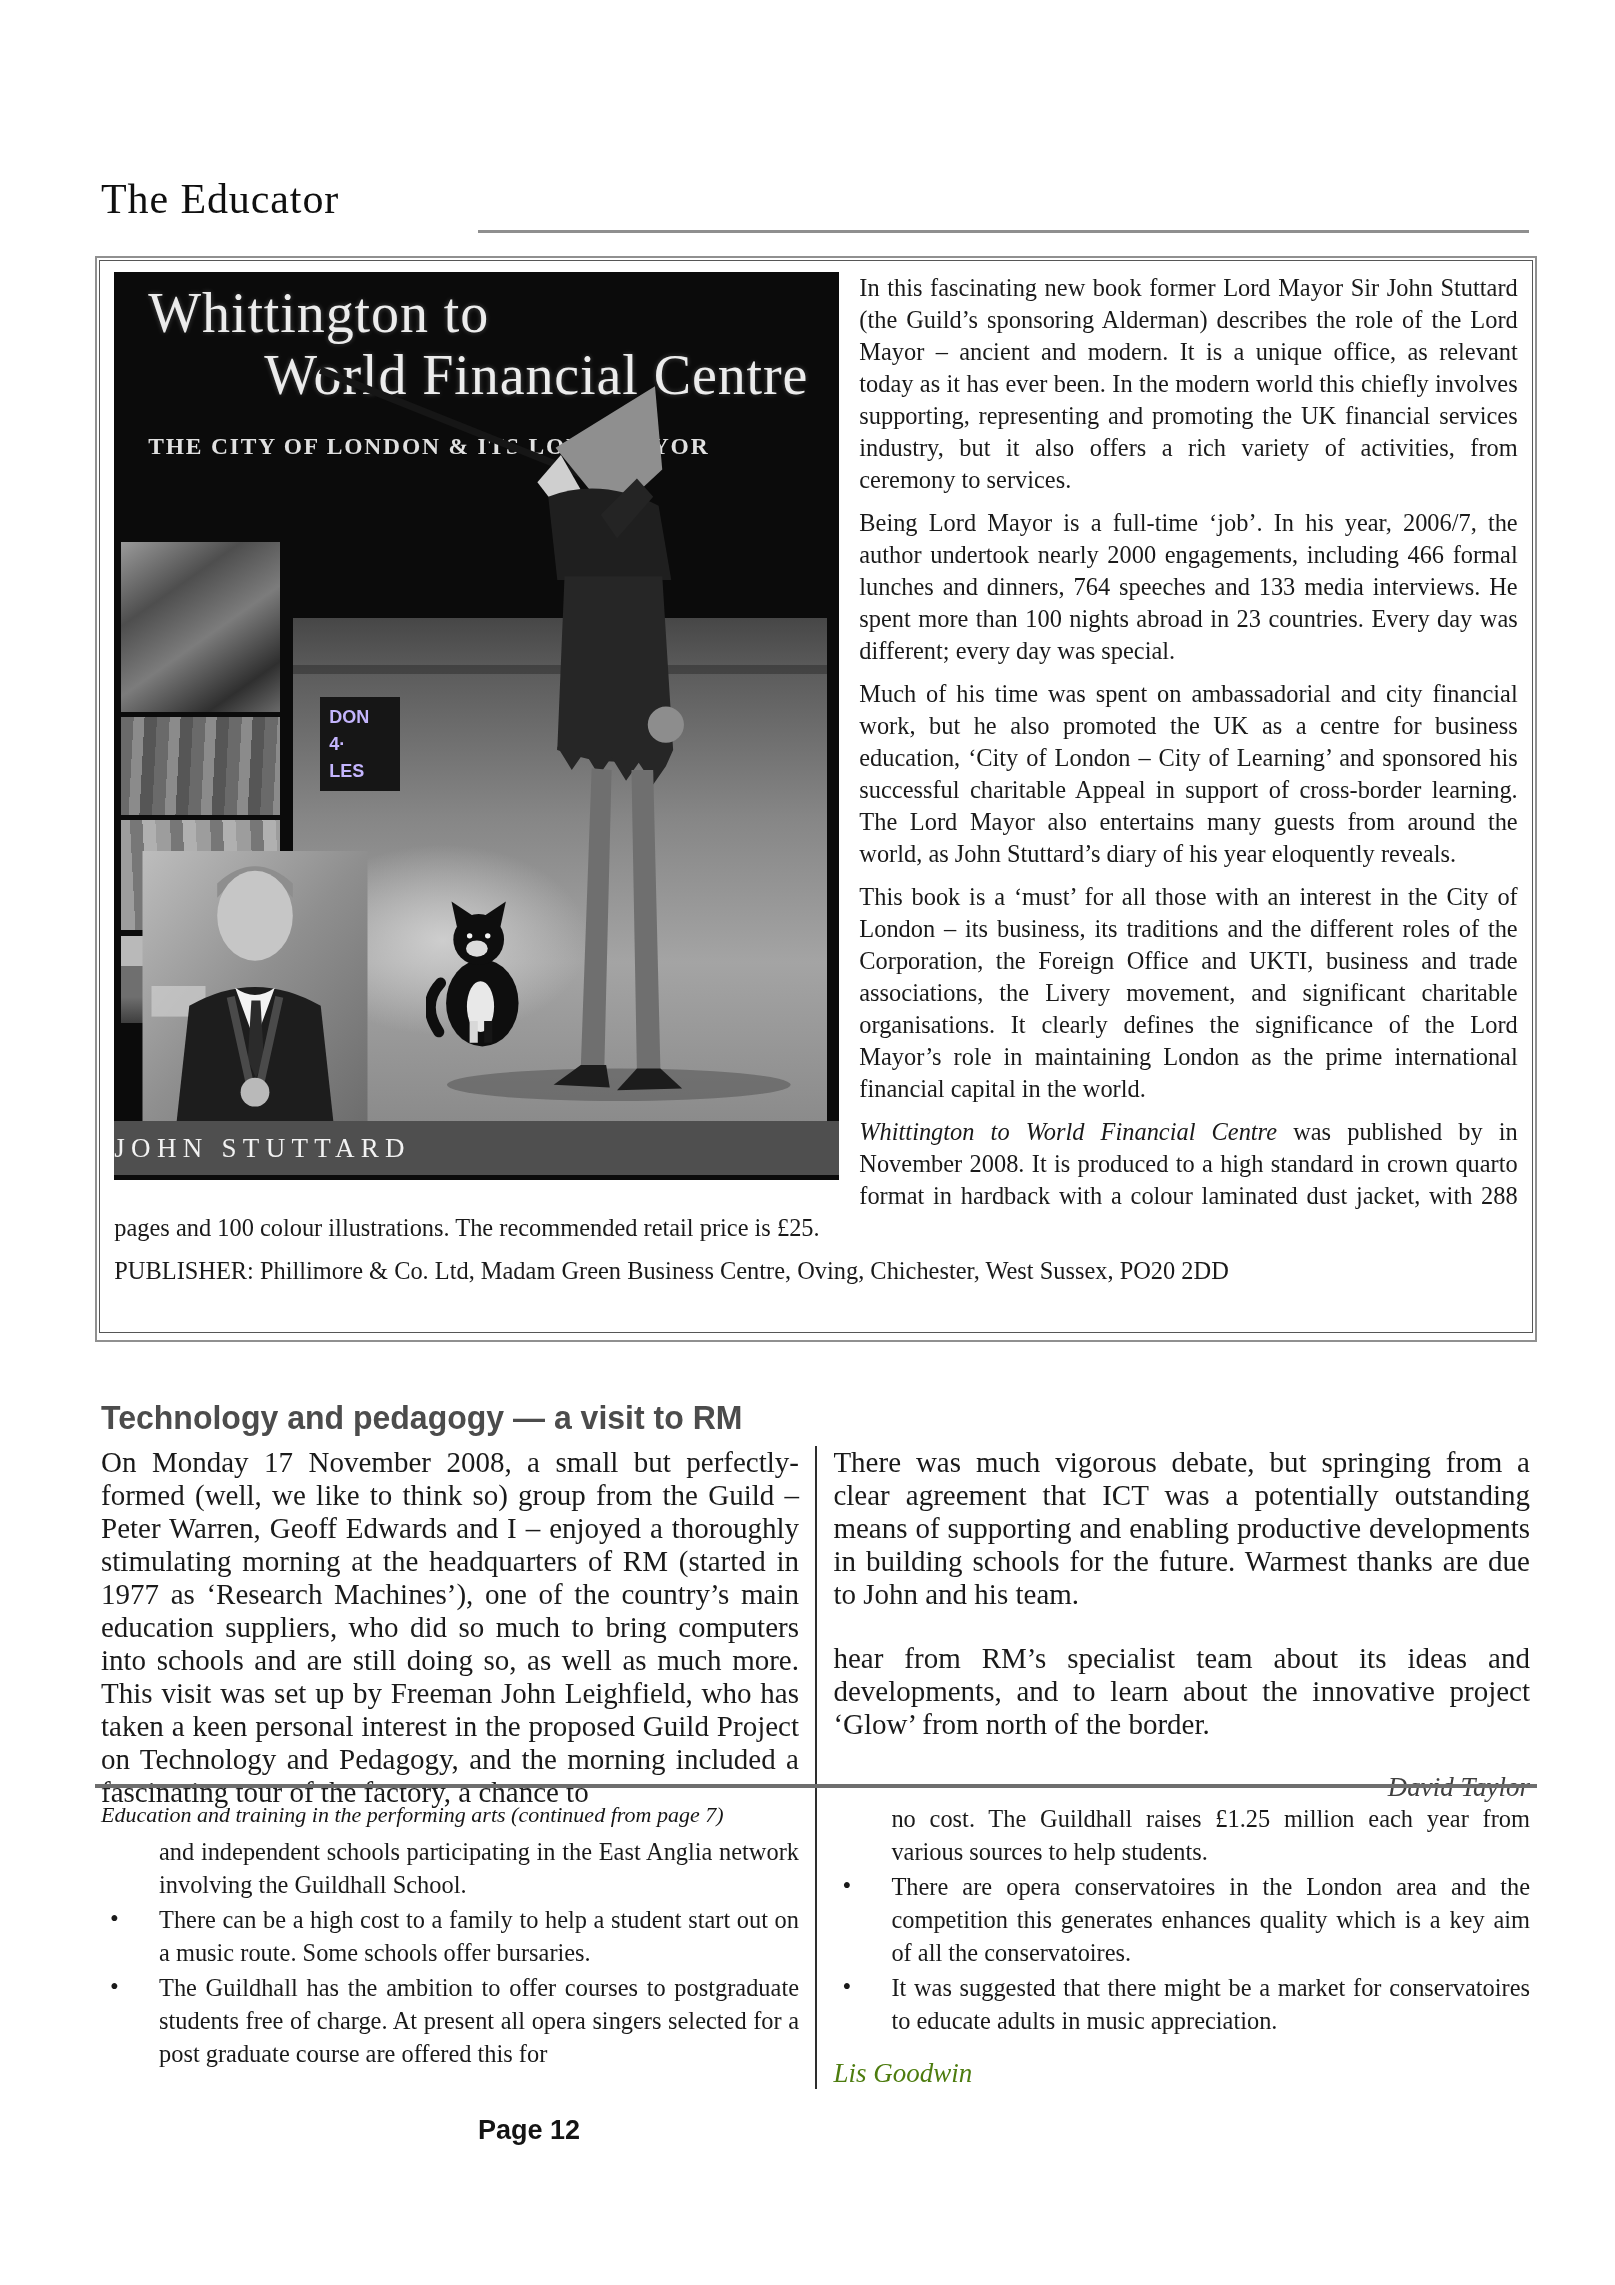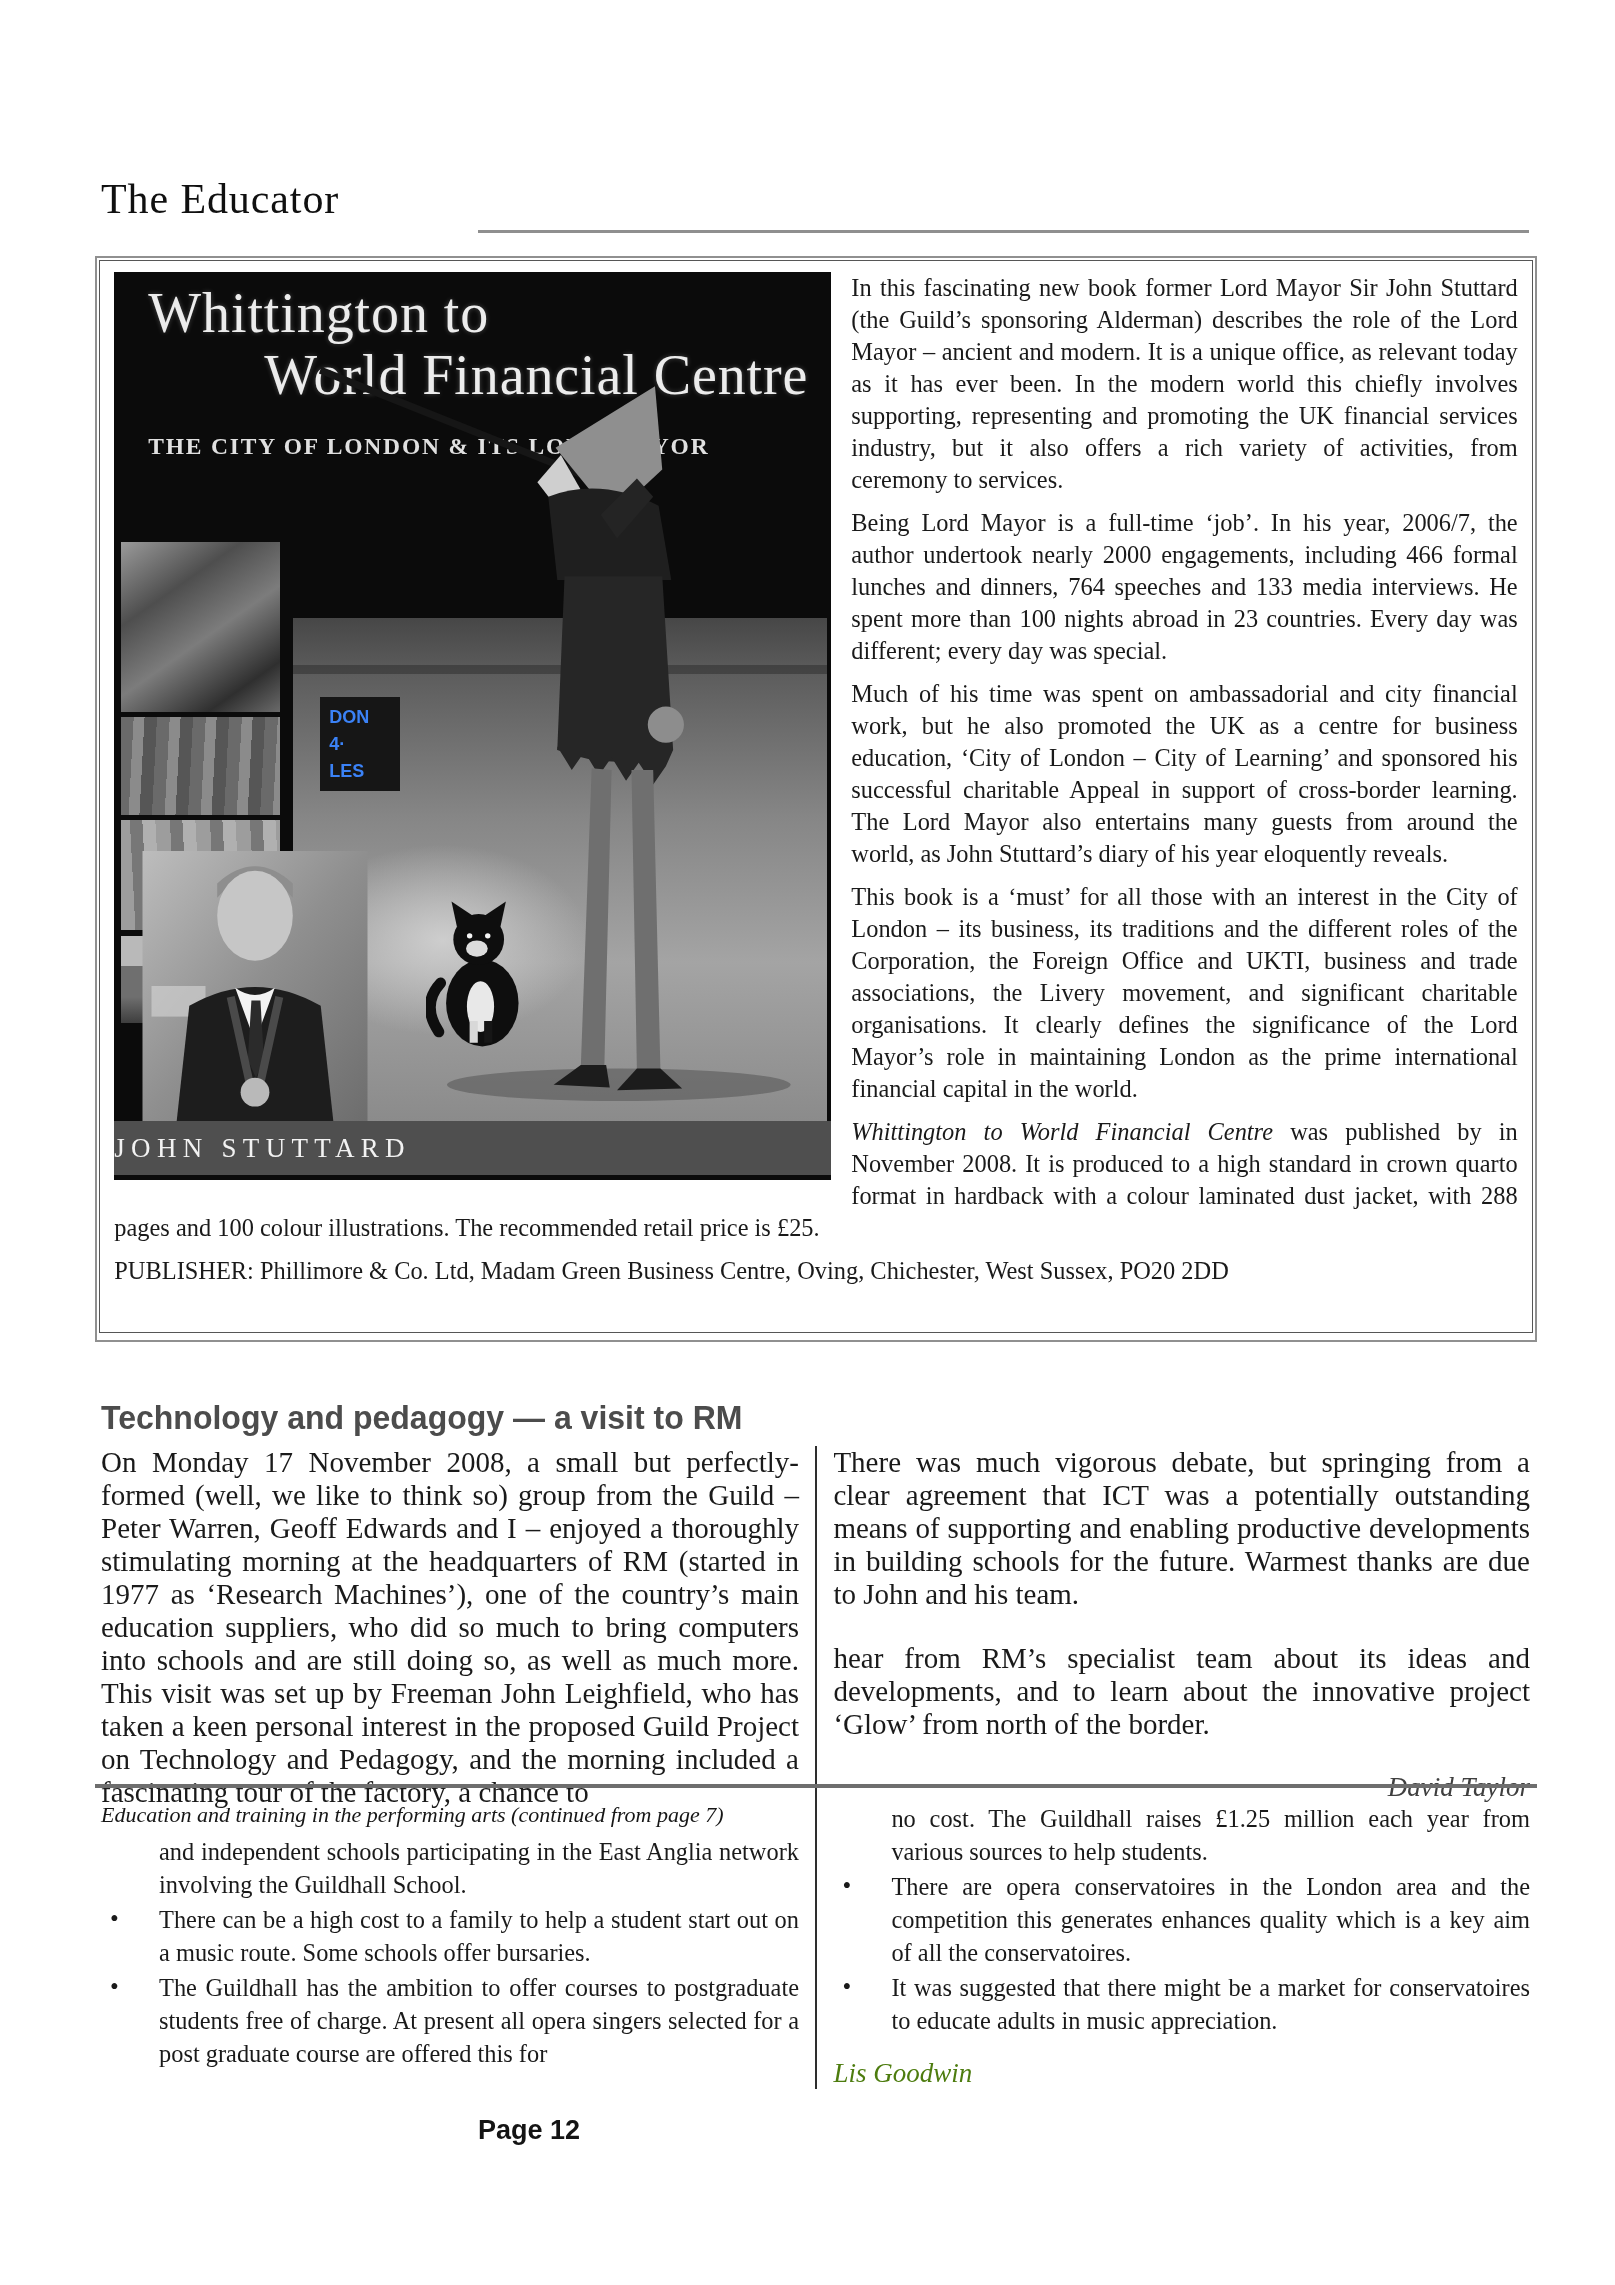--- a/index.html
+++ b/index.html
@@ -13,22 +13,22 @@
   
   .review-box{position:absolute;left:95px;top:256px;width:1442px;height:1086px;
               border:2.7px solid #909090;box-sizing:border-box;}
   .review-box-inner{border:1.8px solid #565656;margin:1.8px;height:1073px;box-sizing:border-box;
                     padding:11px 14.5px;overflow:hidden;}
   .review-text p{margin:0 0 11px 0;font-size:24.4px;line-height:32px;text-align:justify;}
   .publisher{margin-top:3.6px;}
   .pub-italic{font-style:italic;}
 
   
-  .cover{float:left;width:673px;height:908px;background:#0b0b0b;position:relative;
-         margin:0 20px 7.2px 0;overflow:hidden;padding-left:44px;}
+  .cover{float:left;width:725px;height:908px;background:#0b0b0b;position:relative;
+         margin:0 20px 7.2px 0;overflow:hidden;}
   .cv-title{position:absolute;color:#ececec;font-size:56px;letter-spacing:0.9px;
             text-shadow:0 0 5.4px rgba(255,255,255,.25);white-space:nowrap;}
   .cv-t1{left:34px;top:9px;}
   .cv-t2{left:150px;top:71px;}
   .cv-subtitle{position:absolute;left:34px;top:161px;font-size:23.5px;font-weight:bold;
                letter-spacing:1.8px;color:#e0e0e0;white-space:nowrap;}
   .scene{position:absolute;left:179px;top:346px;width:534px;height:503px;
          background:
           radial-gradient(ellipse 208px 136px at 28% 64%, rgba(208,208,208,.95), rgba(208,208,208,0) 70%),
           linear-gradient(180deg,#474747 0px,#5c5c5c 54px,#868686 199px,#a4a4a4 344px,#8b8b8b 100%);}
@@ -36,21 +36,21 @@
   .ph{position:absolute;}
   .ph-coach{left:7.2px;top:270px;width:159px;height:170px;
             background:linear-gradient(145deg,#9a9a9a 0%,#4e4e4e 30%,#7c7c7c 55%,#2f2f2f 82%,#6a6a6a 100%);}
   .ph-crowd1{left:7.2px;top:445px;width:159px;height:98px;
              background:repeating-linear-gradient(93deg,#6a6a6a 0 12.7px,#8b8b8b 12.7px 23.5px,#565656 23.5px 36px);}
   .ph-crowd2{left:7.2px;top:548px;width:159px;height:110px;
              background:repeating-linear-gradient(87deg,#9d9d9d 0 14.5px,#777 14.5px 27px,#b0b0b0 27px 40px);}
   .ph-city{left:7.2px;top:664px;width:159px;height:87px;
            background:linear-gradient(180deg,#b9b9b9 0 34%,#6f6f6f 34% 70%,#3e3e3e 100%);}
   .ph-sign{left:206px;top:425px;width:80px;height:94px;background:#161616;
-           font-family:"Liberation Sans",sans-serif;font-weight:bold;color:#3b82f6;
+           font-family:"Liberation Sans",sans-serif;font-weight:bold;color:#c4b5fd;
            font-size:18px;line-height:27px;padding:7.2px 0 0 9px;box-sizing:border-box;}
   .ph-sign div{white-space:nowrap;}
   .portrait{position:absolute;left:25px;top:579px;width:232px;height:270px;}
   .figure{position:absolute;left:179px;top:89px;width:534px;height:760px;}
   .band{position:absolute;left:0;top:849px;width:100%;height:54px;background:#4f4f4f;text-align:left;}
   .band span{font-size:27px;letter-spacing:6.3px;color:#f2f2f2;line-height:54px;}
 
   
   .rm-heading{position:absolute;left:101px;top:1399px;font-family:"Liberation Sans",sans-serif;
               font-weight:bold;font-size:33px;color:#4c4c4c;transform:scaleX(.97);transform-origin:left;

